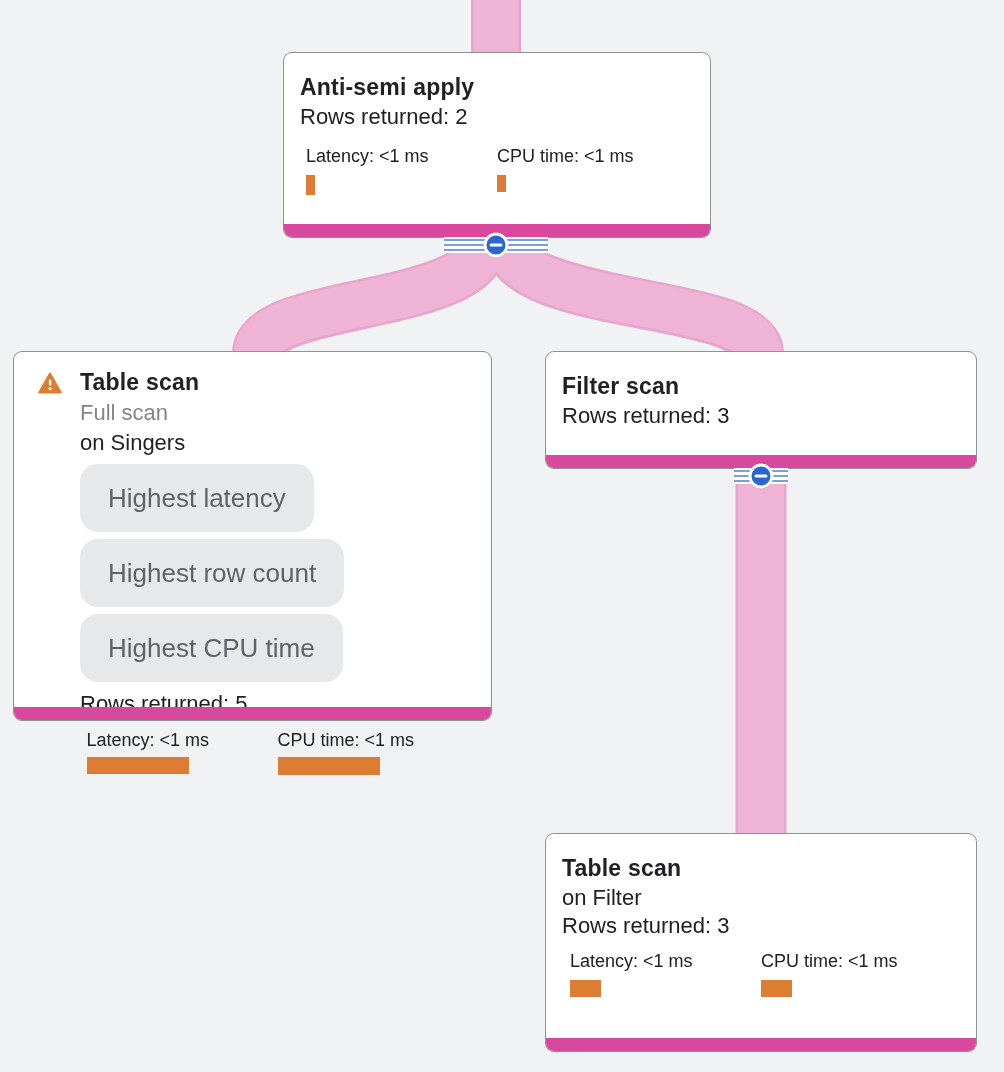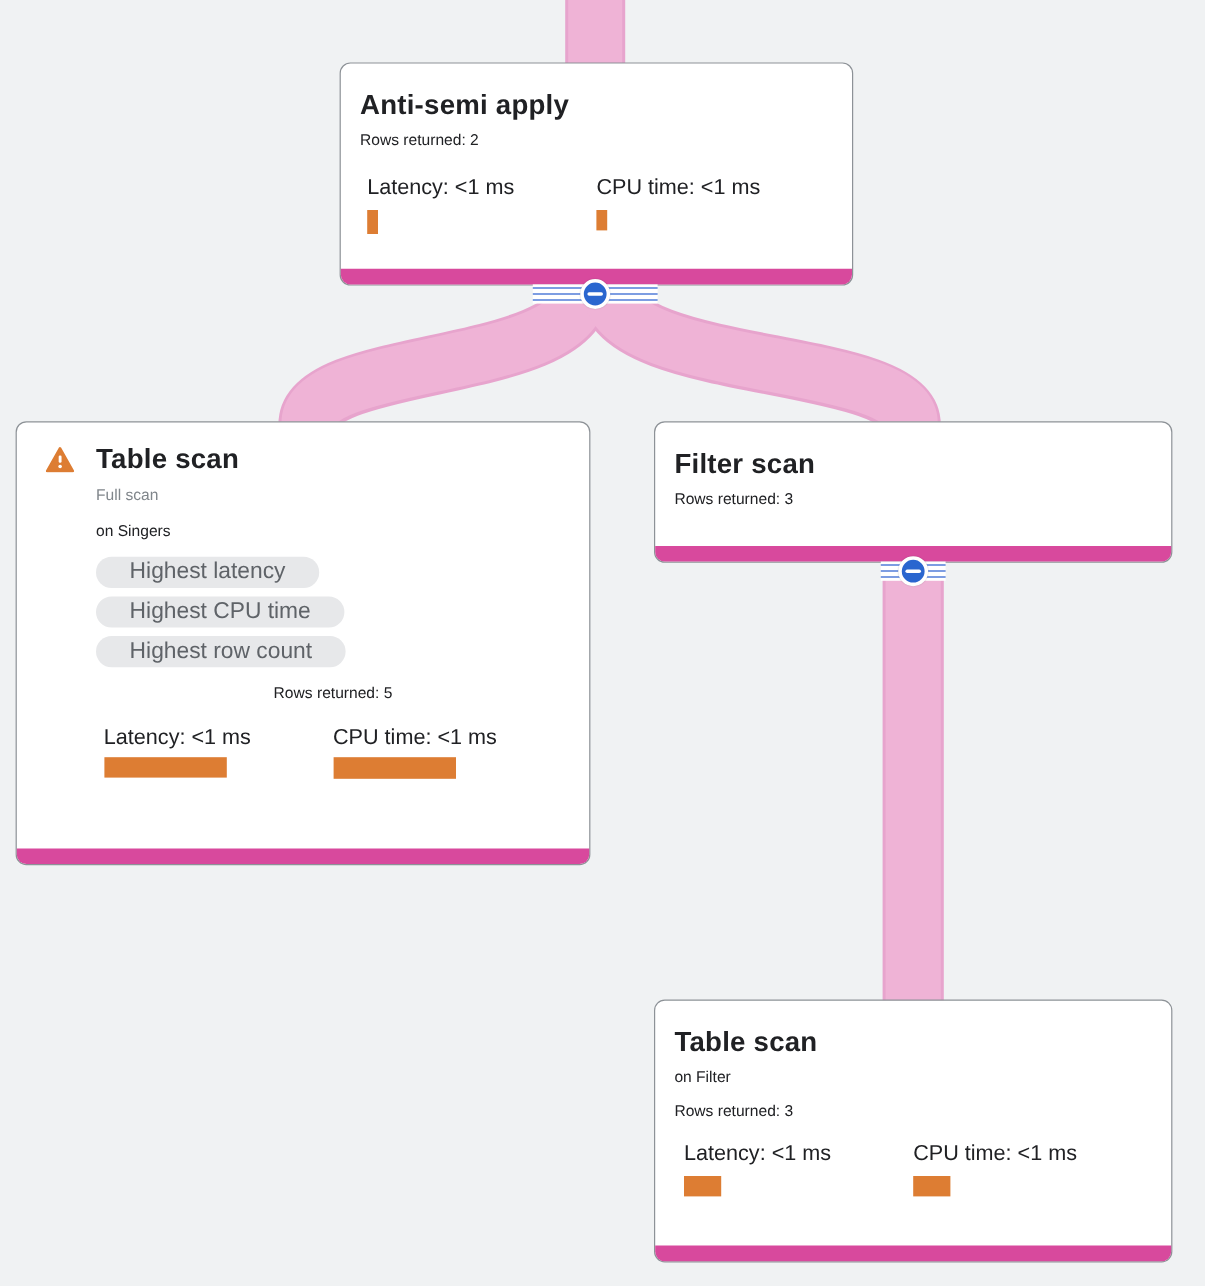--- a/index.html
+++ b/index.html
@@ -17,26 +17,26 @@
     position:absolute;z-index:1;background:#fff;
     border:1px solid var(--card-border);border-radius:9px;
     box-sizing:border-box;color:var(--text);
   }
   .card-body{padding:16px 16px 0 16px;}
   .card .accent{
     position:absolute;left:0;right:0;bottom:0;height:13px;
     background:var(--accent);border-radius:0 0 8px 8px;
   }
   .title{font-size:23px;font-weight:700;line-height:32px;letter-spacing:.2px;color:var(--text);}
-  .line{font-size:13px;line-height:28px;color:var(--text);}
+  .line{font-size:22px;line-height:28px;color:var(--text);}
   .muted{color:var(--muted-text);line-height:30px;}
   .badges{margin:6px 0 4px 0;}
   .badge{
     display:table;background:var(--badge-bg);color:var(--badge-text);
-    font-size:19px;line-height:20px;padding:3px 28px;border-radius:18px;margin:0 0 7px 0;
+    font-size:26px;line-height:20px;padding:24px 28px;border-radius:18px;margin:0 0 7px 0;
   }
   .metrics{display:flex;margin-top:12px;justify-content:center;}
   .metric{min-width:191px;}
   .metric-label{font-size:18px;line-height:26px;color:var(--text);white-space:nowrap;}
   .bar{background:var(--metric-bar);margin-top:6px;}
   .icon-grid{display:grid;grid-template-columns:50px 1fr;padding:14px 16px 0 16px;}
   .icon-col{padding-top:6px;padding-left:8px;}
   .content-col{min-width:0;}
   
   .handle{position:absolute;z-index:2;}
@@ -107,24 +107,24 @@
           <rect x="10.9" y="7.5" width="2.4" height="6.2" rx="1.1" fill="#fff"></rect>
           <circle cx="12.1" cy="16.8" r="1.5" fill="#fff"></circle>
         </svg>
       </div>
       <div class="content-col">
         <div class="title">Table scan</div>
         <div class="line muted">Full scan</div>
         <div class="line" style="line-height:30px;">on Singers</div>
         <div class="badges">
           <div class="badge">Highest latency</div>
+          <div class="badge">Highest row count</div>
           <div class="badge">Highest CPU time</div>
-          <div class="badge">Highest row count</div>
         </div>
-        <div class="line" style="line-height:30px;text-align:center;">Rows returned: 5</div>
+        <div class="line" style="line-height:30px;">Rows returned: 5</div>
         <div class="metrics" style="margin-top:8px;">
           <div class="metric">
             <div class="metric-label">Latency: &lt;1 ms</div>
             <div class="bar" style="margin-top: 4px; width: 102px; height: 17px;"></div>
           </div>
           <div class="metric">
             <div class="metric-label">CPU time: &lt;1 ms</div>
             <div class="bar" style="margin-top: 4px; width: 102px; height: 18px;"></div>
           </div>
         </div>

